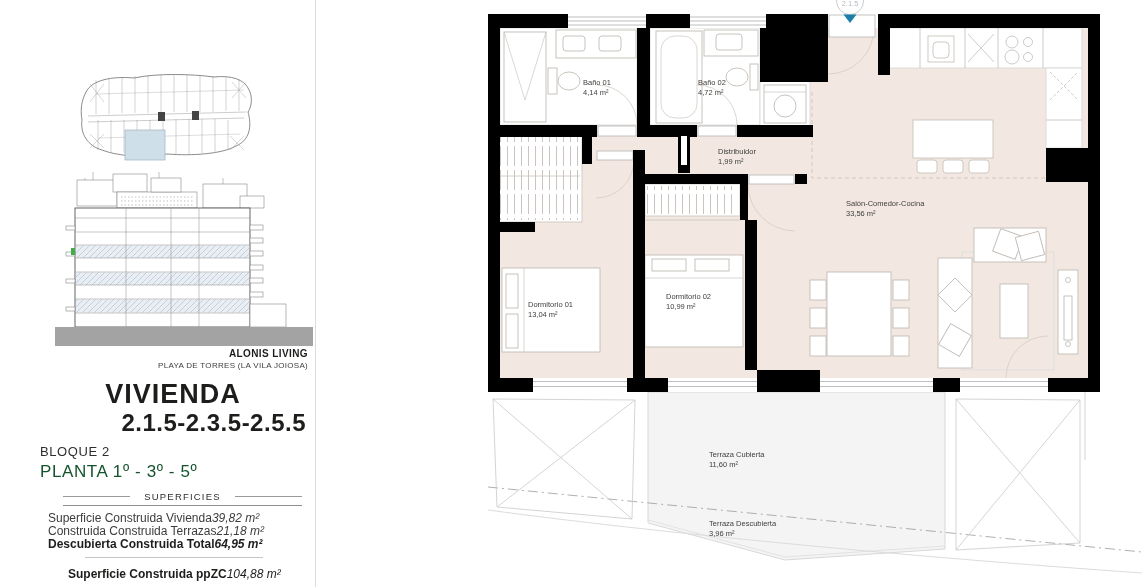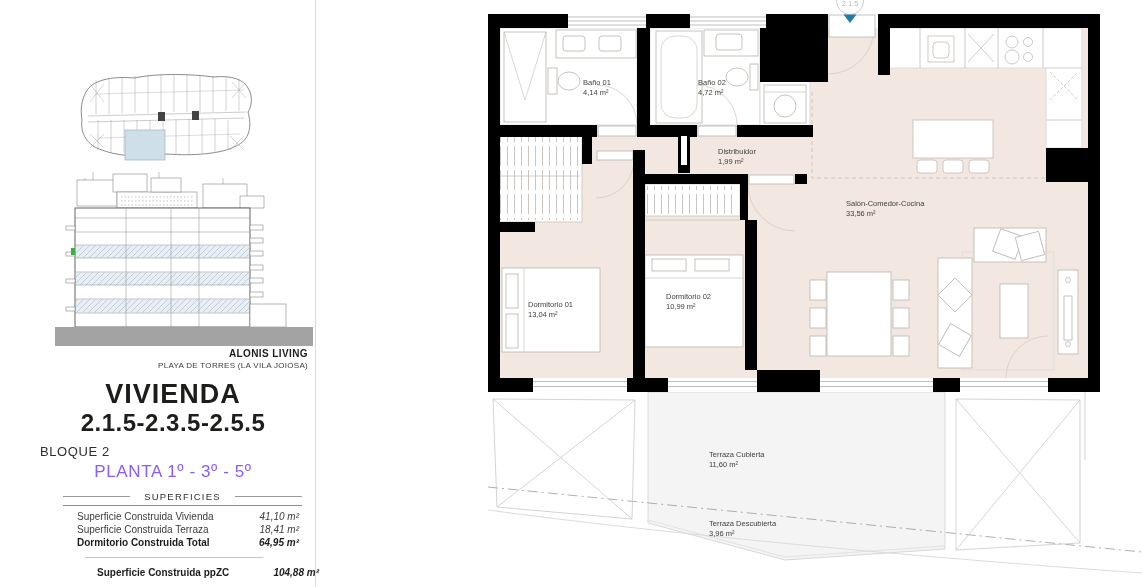--- a/index.html
+++ b/index.html
@@ -4,28 +4,28 @@
 <style>
   html,body{margin:0;padding:0;background:#fff;}
   .page{position:relative;width:1142px;height:587px;background:#fff;overflow:hidden;
         font-family:"Liberation Sans",sans-serif;color:#1d1d1b;}
   .vdivider{position:absolute;left:315px;top:0;width:1px;height:587px;background:#dcdcdc;}
   .abs{position:absolute;}
   .brand{left:40px;top:348px;width:268px;text-align:right;line-height:12px;}
   .brand .b1{font-size:10px;font-weight:bold;letter-spacing:.4px;}
   .brand .b2{font-size:8px;letter-spacing:.3px;color:#3c3c3b;}
   .title1{left:40px;top:379px;width:266px;text-align:center;font-size:27px;font-weight:bold;letter-spacing:1px;}
-  .title2{left:40px;top:409px;width:266px;text-align:center;font-size:24px;font-weight:bold;letter-spacing:.5px;}
+  .title2{left:40px;top:409px;width:266px;text-align:right;font-size:24px;font-weight:bold;letter-spacing:.5px;}
   .title3{left:40px;top:444px;width:266px;font-size:13px;color:#2e2e2d;letter-spacing:.6px;}
-  .title4{left:40px;top:462px;width:266px;text-align:center;font-size:17px;color:#8b5cf6;letter-spacing:.6px;}
+  .title4{left:40px;top:462px;width:266px;text-align:left;font-size:17px;color:#14532d;letter-spacing:.6px;}
   .sup-head{left:63px;top:491px;width:239px;display:flex;align-items:center;gap:14px;
             font-size:9.5px;letter-spacing:1.2px;color:#2e2e2d;}
   .sup-head .hline{flex:1;height:1px;background:#9a9a9a;}
   .divider1{left:63px;top:505px;width:239px;height:1px;background:#8f8f8f;}
-  .srow{left:77px;width:222px;height:13px;font-size:10px;color:#3c3c3b;display:flex;justify-content:space-between;}
+  .srow{left:48px;width:222px;height:13px;font-size:12px;color:#3c3c3b;display:flex;justify-content:flex-start;}
   .srow .val{font-style:italic;}
   .srow.bold{font-weight:bold;color:#1d1d1b;}
   .r0{top:511px;} .r1{top:524px;} .r2{top:537px;}
   .divider2{left:85px;top:557px;width:178px;height:1px;background:#c4c4c4;}
   .rfoot{top:567px;margin-left:20px;}
   svg text{font-family:"Liberation Sans",sans-serif;}
   .rl{font-size:7.5px;fill:#3d3d3b;}
   .badge-t{font-size:7.5px;fill:#b6bcc2;}
 </style>
 </head>
@@ -153,34 +153,34 @@
   <div class="abs title4">PLANTA 1º - 3º - 5º</div>
 
   <div class="abs sup-head">
     <span class="hline"></span>
     <span>SUPERFICIES</span>
     <span class="hline"></span>
   </div>
   <div class="abs divider1"></div>
   <div class="abs srow r0">
     <span>Superficie Construida Vivienda</span>
-    <span class="val">41,10 m²</span>
+    <span class="val">39,82 m²</span>
   </div>
   <div class="abs srow r1">
-    <span>Superficie Construida Terraza</span>
-    <span class="val">18,41 m²</span>
+    <span>Construida Construida Terrazas</span>
+    <span class="val">21,18 m²</span>
   </div>
   <div class="abs srow r2 bold">
-    <span>Dormitorio Construida Total</span>
+    <span>Descubierta Construida Total</span>
     <span class="val">64,95 m²</span>
   </div>
   <div class="abs divider2"></div>
   <div class="abs srow rfoot bold">
     <span>Superficie Construida ppZC</span>
-    <span class="val" style="font-weight:bold">104,88 m²</span>
+    <span class="val" style="font-weight:normal">104,88 m²</span>
   </div>
 
   <div class="vdivider"></div>
 
   <svg class="abs" style="left:470px;top:0" width="672" height="587" viewBox="470 0 672 587">
     <defs>
       <pattern id="hang" width="7" height="24" patternUnits="userSpaceOnUse">
         <line x1="3.5" y1="2" x2="3.5" y2="22" stroke="#bdb6b0" stroke-width="0.8"></line>
       </pattern>
     </defs>

